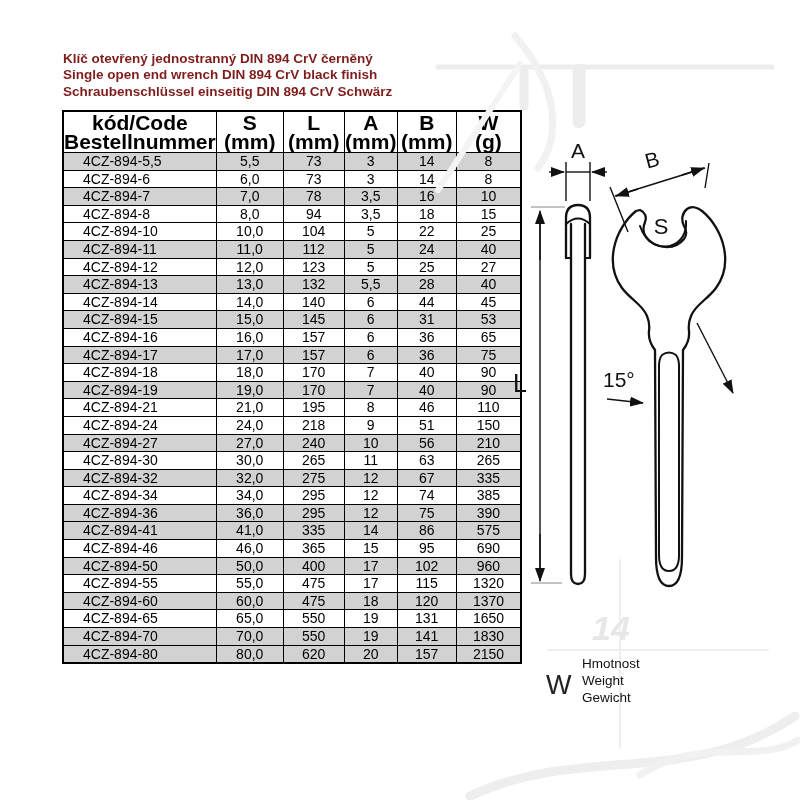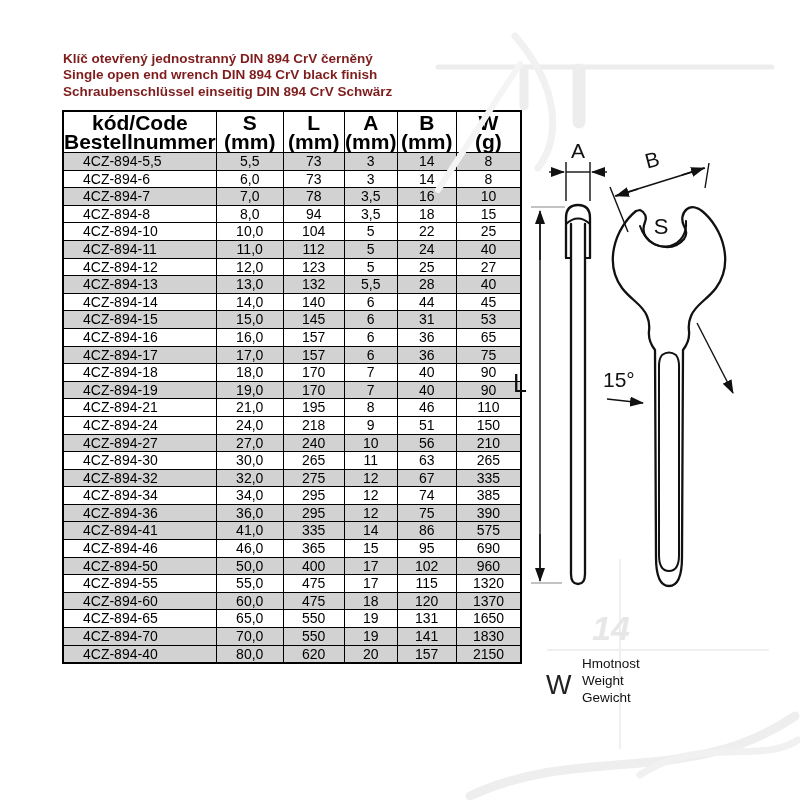--- a/index.html
+++ b/index.html
@@ -293,21 +293,21 @@
       </tr>
       <tr class="shade">
         <td class="code">4CZ-894-70</td>
         <td>70,0</td>
         <td>550</td>
         <td>19</td>
         <td>141</td>
         <td>1830</td>
       </tr>
       <tr class="shade">
-        <td class="code">4CZ-894-40</td>
+        <td class="code">4CZ-894-80</td>
         <td>80,0</td>
         <td>620</td>
         <td>20</td>
         <td>157</td>
         <td>2150</td>
       </tr>
     </tbody>
 </table>
 
 <svg class="overlay" width="800" height="800" viewBox="0 0 800 800">

